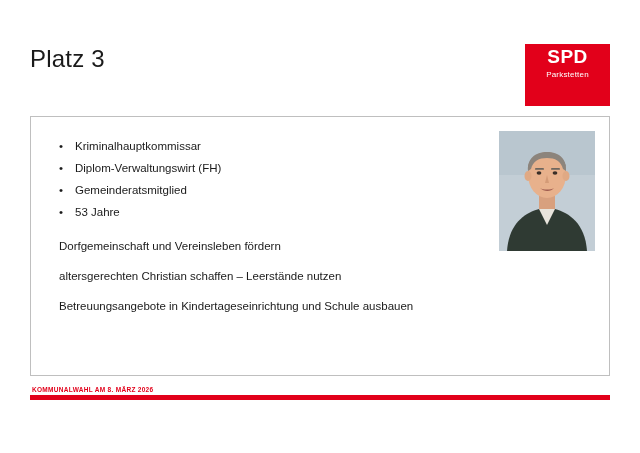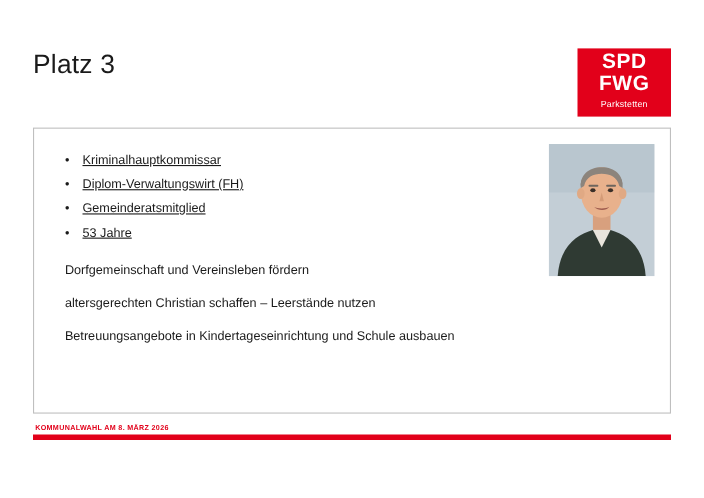--- a/index.html
+++ b/index.html
@@ -99,21 +99,20 @@
   }
   .bullet .dot {
     width: 16px;
     font-size: 11.5px;
     line-height: 22px;
     color: #1a1a1a;
     flex: 0 0 16px;
   }
   .bullet .btext {
     flex: 1;
-    text-decoration: underline;
   }
 
   .paras {
     position: absolute;
     left: 28px;
     top: 122px;
     width: 450px;
   }
   .para {
     font-size: 11.5px;
@@ -161,21 +160,20 @@
 
 <div class="slide">
   <div class="slide-inner">
 
     <div class="header">
       <div class="line">Platz 3</div>
     </div>
 
     <div class="logo">
       <div class="l1">SPD</div>
-      <div class="l2">FWG</div>
       <div class="l3">Parkstetten</div>
     </div>
 
     <div class="content-box">
 
       <div class="bullets">
         <div class="bullet">
           <span class="dot">•</span>
           <span class="btext">Kriminalhauptkommissar</span>
         </div>

